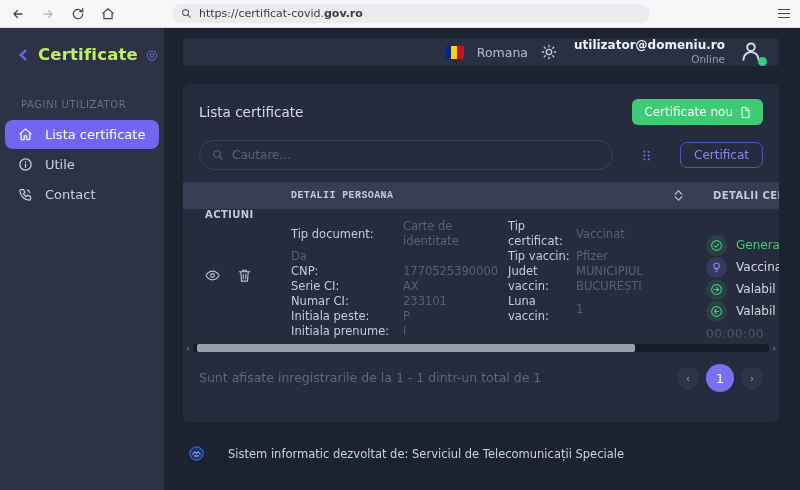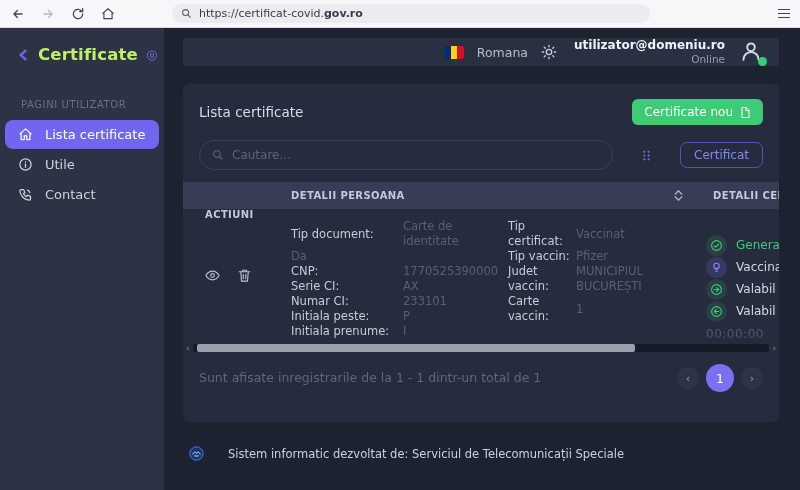--- a/index.html
+++ b/index.html
@@ -65,21 +65,21 @@
   .search-box input { flex:1; background:transparent; border:none; outline:none; color:#aab1c2;
     font-size:12px; font-family:inherit; }
   .search-box input::placeholder { color:#5b6378; }
   .grid-ico { color:#6a71e0; display:flex; margin:0 2px; } .grid-ico svg { width:13px; height:13px; }
   .btn-filter { background:transparent; border:1px solid #4c54bd; color:#8289ea; font-size:12px;
     padding:5px 13px; border-radius:7px; cursor:pointer; font-family:inherit; }
 
   .table-head { height:27px; background:#363d54; display:flex; align-items:center; padding-left:22px;
     font-size:10px; font-weight:bold; color:#c3cada; letter-spacing:.4px; }
   .th-actions { width:86px;margin-top:38px; }
-  .th-person { width:422px; display:flex; align-items:center; justify-content:space-between; padding-right:30px; }
+  .th-person { width:422px; display:flex; align-items:center; justify-content:space-between; padding-right:30px;font-family:Liberation Mono, monospace; }
   .sort-ico { color:#aeb5c8; display:flex; flex-direction:column; gap:1px; }
   .sort-ico svg { width:9px; height:5px; }
   .th-cert { flex:1; white-space:nowrap; overflow:hidden; }
 
   .row { height:134px; display:flex; padding:8px 0 0 22px; font-size:11.5px; }
   .col-actions { width:86px; display:flex; align-items:center; gap:17px; color:#b9c0d0; padding-bottom:10px; }
   .col-actions svg { width:15px; height:15px; cursor:pointer; }
   .dgrid { line-height:15px; }
   .col-person { width:217px; padding-top:2px; }
   .col-cert { width:198px; padding-top:2px; }
@@ -320,21 +320,21 @@
               </div>
             <div class="pair">
                 <span class="lbl">Tip vaccin:</span>
                 <span class="val">Pfizer</span>
               </div>
             <div class="pair">
                 <span class="lbl">Judet vaccin:</span>
                 <span class="val">MUNICIPIUL BUCUREȘTI</span>
               </div>
             <div class="pair">
-                <span class="lbl">Carte vaccin:</span>
+                <span class="lbl">Luna vaccin:</span>
                 <span class="val">1</span>
               </div>
           </div>
 
           <div class="col-badges">
             <div class="badge">
               <span class="bicon g">
                 <svg viewBox="0 0 24 24" fill="none" stroke="currentColor" stroke-width="2" stroke-linecap="round" stroke-linejoin="round">
                     <circle cx="12" cy="12" r="9"></circle>
                     <path d="M8 12.5l2.5 2.5L16 9.5"></path>

